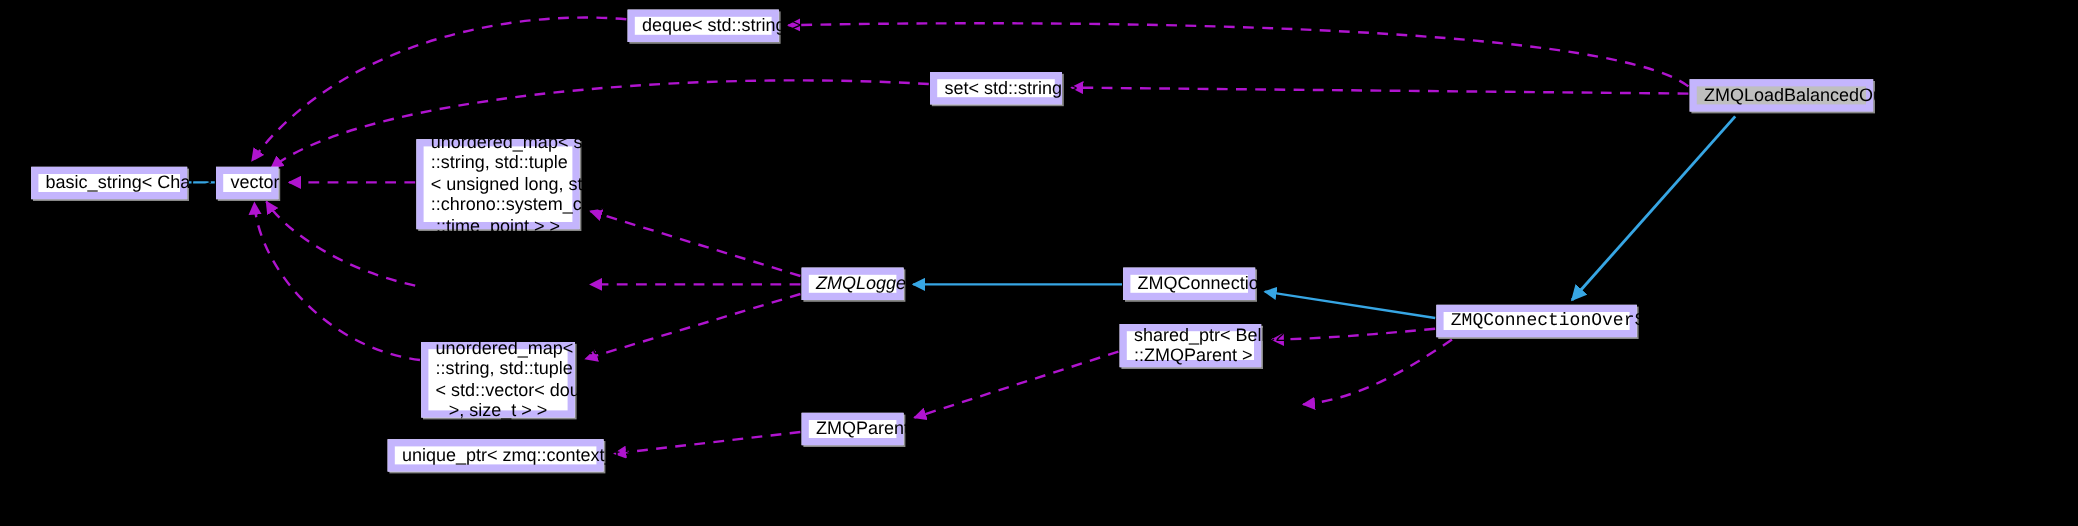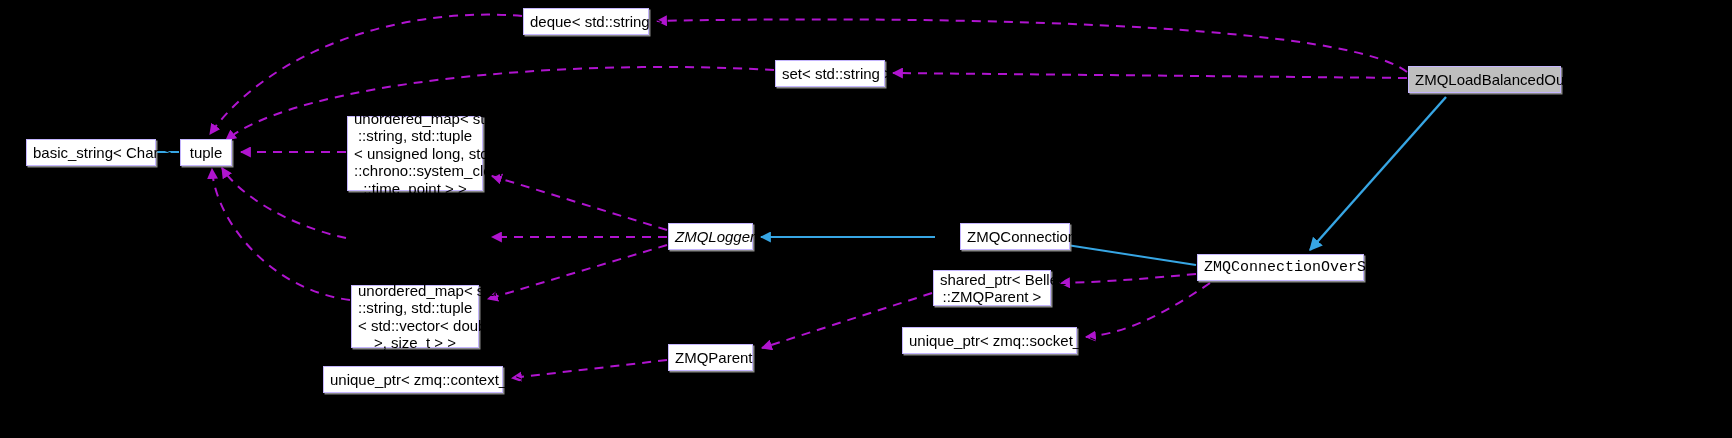--- a/index.html
+++ b/index.html
@@ -19,21 +19,21 @@
     position: absolute;
     left: 0;
     top: 0;
     width: 1732px;
     height: 438px;
     pointer-events: none;
   }
   .node {
     position: absolute;
     box-sizing: border-box;
-    border: 1px solid #c4b5fd;
+    border: 6px solid #c4b5fd;
     background: #ffffff;
     color: #000000;
     font-size: 15px;
     line-height: 17.4px;
     text-align: center;
     display: flex;
     align-items: center;
     justify-content: center;
     white-space: pre;
     box-shadow: 1.5px 1.5px 0 rgba(160,160,160,0.85);
@@ -105,21 +105,21 @@
 
       <path d="M 667 360 L 512 378" marker-end="url(#arrow-purple)"></path>
     </g>
   </svg>
 
   <div class="node" style="left:26px; top:139px; width:130px; height:27px;">
     <span class="node-label">basic_string&lt; Char &gt;</span>
   </div>
 
   <div class="node" style="left:180px; top:139px; width:52px; height:27px;">
-    <span class="node-label">tuple</span>
+    <span class="node-label">vector</span>
   </div>
 
   <div class="node" style="left:523px; top:8px; width:126px; height:27px;">
     <span class="node-label">deque&lt; std::string &gt;</span>
   </div>
 
   <div class="node" style="left:775px; top:60px; width:110px; height:27px;">
     <span class="node-label">set&lt; std::string &gt;</span>
   </div>
 
@@ -140,36 +140,33 @@
     <span class="node-label">unordered_map&lt; std
 ::string, std::tuple
 &lt; std::vector&lt; double
 &gt;, size_t &gt; &gt;</span>
   </div>
 
   <div class="node" style="left:668px; top:223px; width:85px; height:27px;font-style:italic;">
     <span class="node-label">ZMQLogger</span>
   </div>
 
-  <div class="node" style="left:936px; top:223px; width:110px; height:27px;margin-left:24px;">
+  <div class="node" style="left:936px; top:223px; width:110px; height:27px;">
     <span class="node-label">ZMQConnection</span>
   </div>
 
   <div class="node" style="left:1197px; top:254px; width:167px; height:27px;font-family:Liberation Mono, monospace;">
     <span class="node-label">ZMQConnectionOverSocket</span>
   </div>
 
   <div class="node" style="left:933px; top:270px; width:118px; height:36px;">
     <span class="node-label">shared_ptr&lt; Belle2
 ::ZMQParent &gt;</span>
   </div>
 
-  <div class="node" style="left:902px; top:327px; width:175px; height:27px;">
-    <span class="node-label">unique_ptr&lt; zmq::socket_t &gt;</span>
-  </div>
 
   <div class="node" style="left:668px; top:344px; width:85px; height:27px;">
     <span class="node-label">ZMQParent</span>
   </div>
 
   <div class="node" style="left:323px; top:366px; width:180px; height:27px;">
     <span class="node-label">unique_ptr&lt; zmq::context_t &gt;</span>
   </div>
 
 </div>

